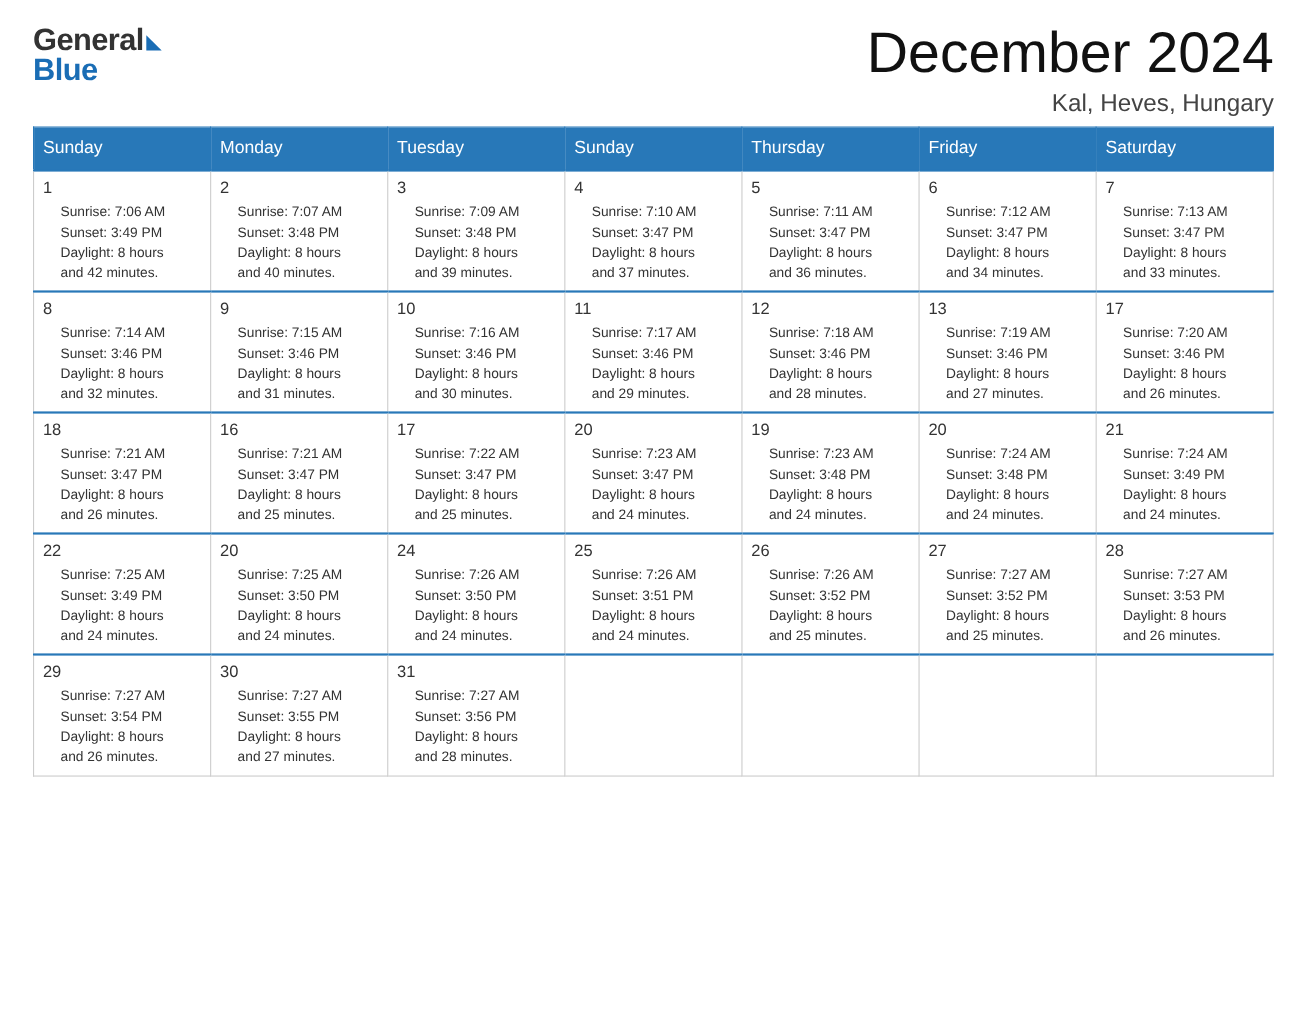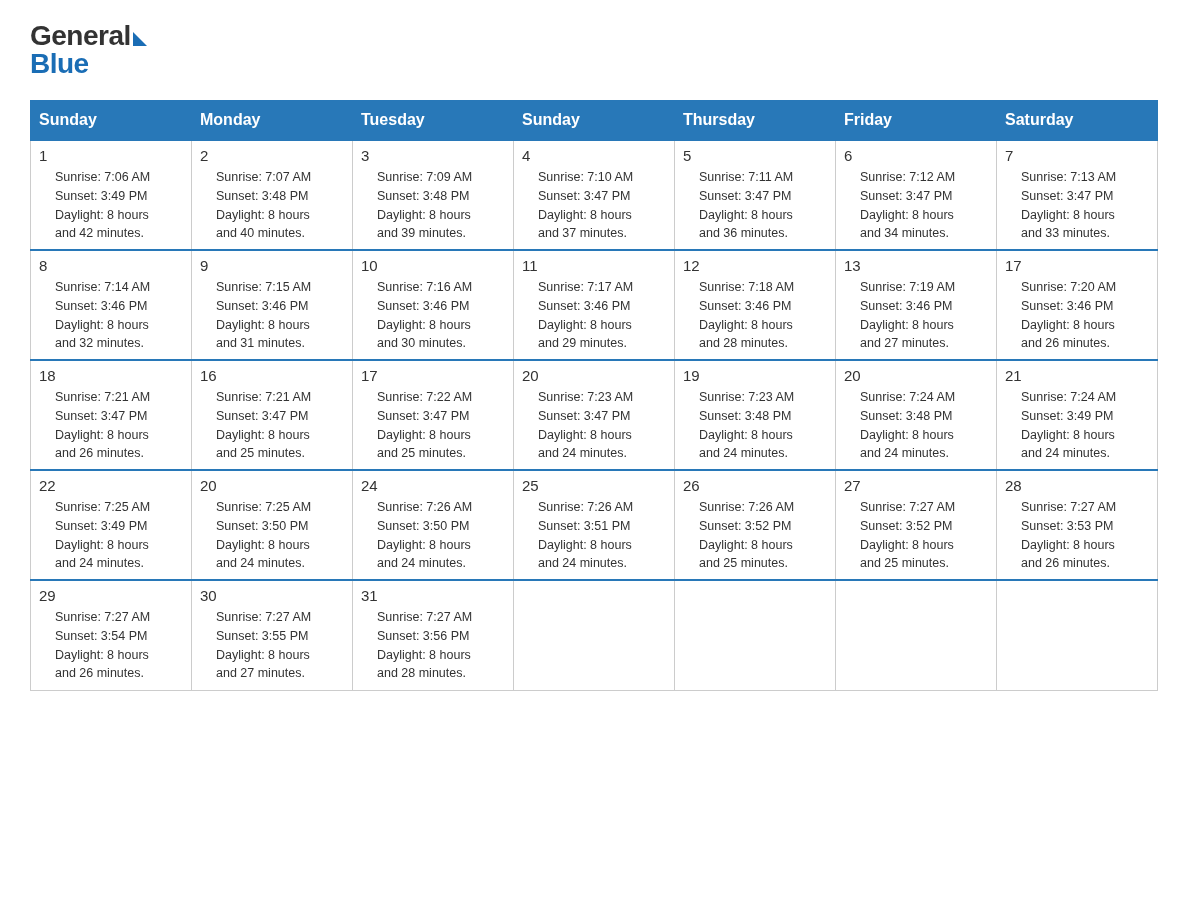--- a/index.html
+++ b/index.html
@@ -7,21 +7,21 @@
       font-family: Arial, sans-serif;
       background: #fff;
       width: 1188px;
       min-height: 918px;
       padding: 20px 30px;
     }
     .header {
       display: flex;
       justify-content: space-between;
       align-items: flex-start;
-      margin-bottom: 20px;
+      margin-bottom: 8px;
     }
     .logo-text-general {
       font-size: 28px;
       font-weight: bold;
       color: #333;
       letter-spacing: -0.5px;
     }
     .logo-text-blue {
       font-size: 28px;
       font-weight: bold;
@@ -66,21 +66,21 @@
       margin-top: 4px;
     }
     table {
       width: 100%;
       border-collapse: collapse;
     }
     thead tr th {
       background-color: #2878b8;
       color: #fff;
       font-size: 16px;
-      font-weight: bold;
+      font-weight: normal;
       padding: 10px 8px;
       text-align: left;
       border: 1px solid #2878b8;
     }
     tbody tr td {
       vertical-align: top;
       border: 1px solid #ccc;
       border-top: 2px solid #2878b8;
       padding: 6px 8px;
       font-size: 13px;
@@ -109,20 +109,24 @@
 <div class="header">
   <div class="logo-wrapper">
     <div class="logo-line1">
       <span class="logo-text-general">General</span>
       <span class="logo-arrow"></span>
     </div>
     <div class="logo-line2">
       <span class="logo-text-blue">Blue</span>
     </div>
   </div>
+  <div class="title-block">
+    <div class="month-year">December 2024</div>
+    <div class="location">Kal, Heves, Hungary</div>
+  </div>
 </div>
 
 <table>
   <thead>
     <tr>
     <th>Sunday</th>
         <th>Monday</th>
         <th>Tuesday</th>
         <th>Sunday</th>
         <th>Thursday</th>

